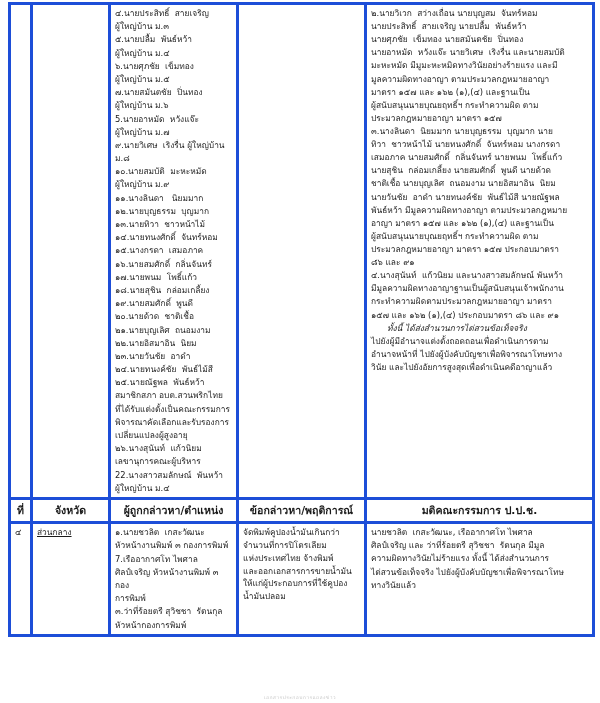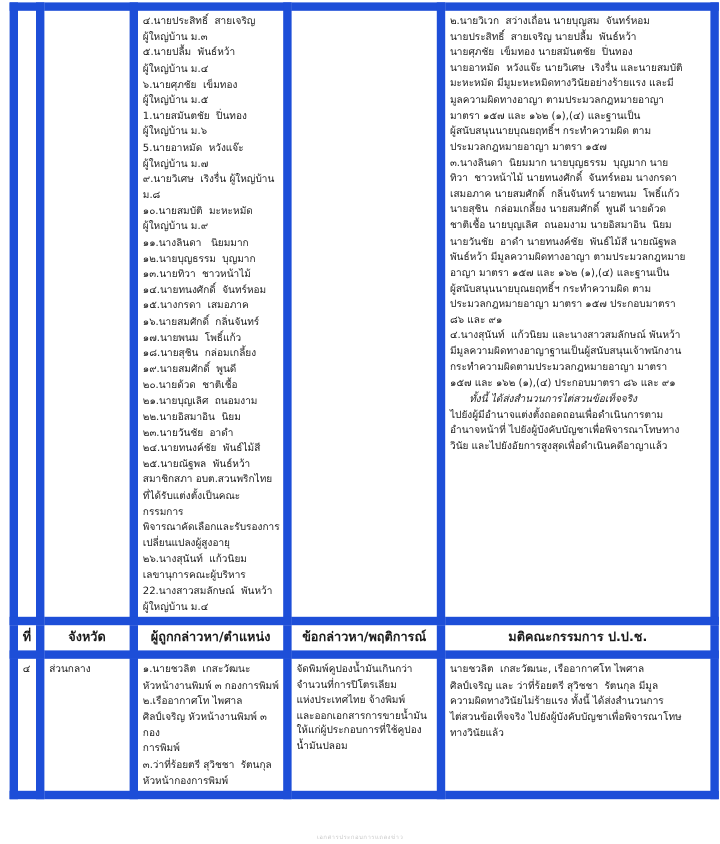--- a/index.html
+++ b/index.html
@@ -23,21 +23,21 @@
     box-sizing: border-box;
     padding: 2px 8px 0 8px;
   }
   table.doc-table {
     width: 584px;
     border-collapse: collapse;
     table-layout: fixed;
     margin: 0;
   }
   table.doc-table td, table.doc-table th {
-    border: 7px solid #1d4ed8;
+    border: 3px solid #1d4ed8;
     vertical-align: top;
     padding: 2px 3px 2px 4px;
     font-size: 8.4px;
     line-height: 1.52;
     font-weight: normal;
     text-align: left;
   }
   
   col.c-no    { width: 22px; }
   col.c-prov  { width: 78px; }
@@ -49,20 +49,21 @@
   tr.header-row td {
     text-align: center;
     font-size: 10.6px;
     font-weight: bold;
     line-height: 1.35;
     padding: 3px 2px 4px 2px;
     vertical-align: middle;
   }
   td.cell-center {
     text-align: center;
+    text-decoration: underline;
   }
   td.cell-no {
     text-align: center;
     font-size: 8.4px;
   }
   .line {
     display: block;
     white-space: pre-wrap;
     word-break: break-word;
   }
@@ -106,21 +107,21 @@
       <tr>
         <td class="cell-no"></td>
         <td class="cell-center"></td>
         <td class="accus">
             <span class="line">๔.นายประสิทธิ์  สายเจริญ</span>
             <span class="line">ผู้ใหญ่บ้าน ม.๓</span>
             <span class="line">๕.นายปลื้ม  พันธ์หว้า</span>
             <span class="line">ผู้ใหญ่บ้าน ม.๔</span>
             <span class="line">๖.นายศุภชัย  เข็มทอง</span>
             <span class="line">ผู้ใหญ่บ้าน ม.๕</span>
-            <span class="line">1.นายสมันตชัย  ปิ่นทอง</span>
+            <span class="line">๗.นายสมันตชัย  ปิ่นทอง</span>
             <span class="line">ผู้ใหญ่บ้าน ม.๖</span>
             <span class="line">5.นายอาหมัด  หวังแจ๊ะ</span>
             <span class="line">ผู้ใหญ่บ้าน ม.๗</span>
             <span class="line">๙.นายวิเศษ  เริงรื่น ผู้ใหญ่บ้าน ม.๘</span>
             <span class="line">๑๐.นายสมบัติ  มะหะหมัด</span>
             <span class="line">ผู้ใหญ่บ้าน ม.๙</span>
             <span class="line">๑๑.นางลินดา   นิยมมาก</span>
             <span class="line">๑๒.นายบุญธรรม  บุญมาก</span>
             <span class="line">๑๓.นายทิวา  ชาวหน้าไม้</span>
             <span class="line">๑๔.นายทนงศักดิ์  จันทร์หอม</span>
@@ -184,21 +185,21 @@
         <td>ข้อกล่าวหา/พฤติการณ์</td>
         <td>มติคณะกรรมการ ป.ป.ช.</td>
       </tr>
 
       <tr>
         <td class="cell-no">๔</td>
         <td class="cell-center">ส่วนกลาง</td>
         <td class="accus">
             <span class="line">๑.นายชวลิต  เกสะวัฒนะ</span>
             <span class="line">หัวหน้างานพิมพ์ ๓ กองการพิมพ์</span>
-            <span class="line">๒.เรืออากาศโท ไพศาล</span>
+            <span class="line">7.เรืออากาศโท ไพศาล</span>
             <span class="line">ศิลป์เจริญ หัวหน้างานพิมพ์ ๓ กอง</span>
             <span class="line">การพิมพ์</span>
             <span class="line">๓.ว่าที่ร้อยตรี สุวิชชา  รัตนกุล</span>
             <span class="line">หัวหน้ากองการพิมพ์</span>
           </td>
         <td class="alleg">
             <span class="line">จัดพิมพ์คูปองน้ำมันเกินกว่า</span>
             <span class="line">จำนวนที่การปิโตรเลียม</span>
             <span class="line">แห่งประเทศไทย จ้างพิมพ์</span>
             <span class="line">และออกเอกสารการขายน้ำมัน</span>

